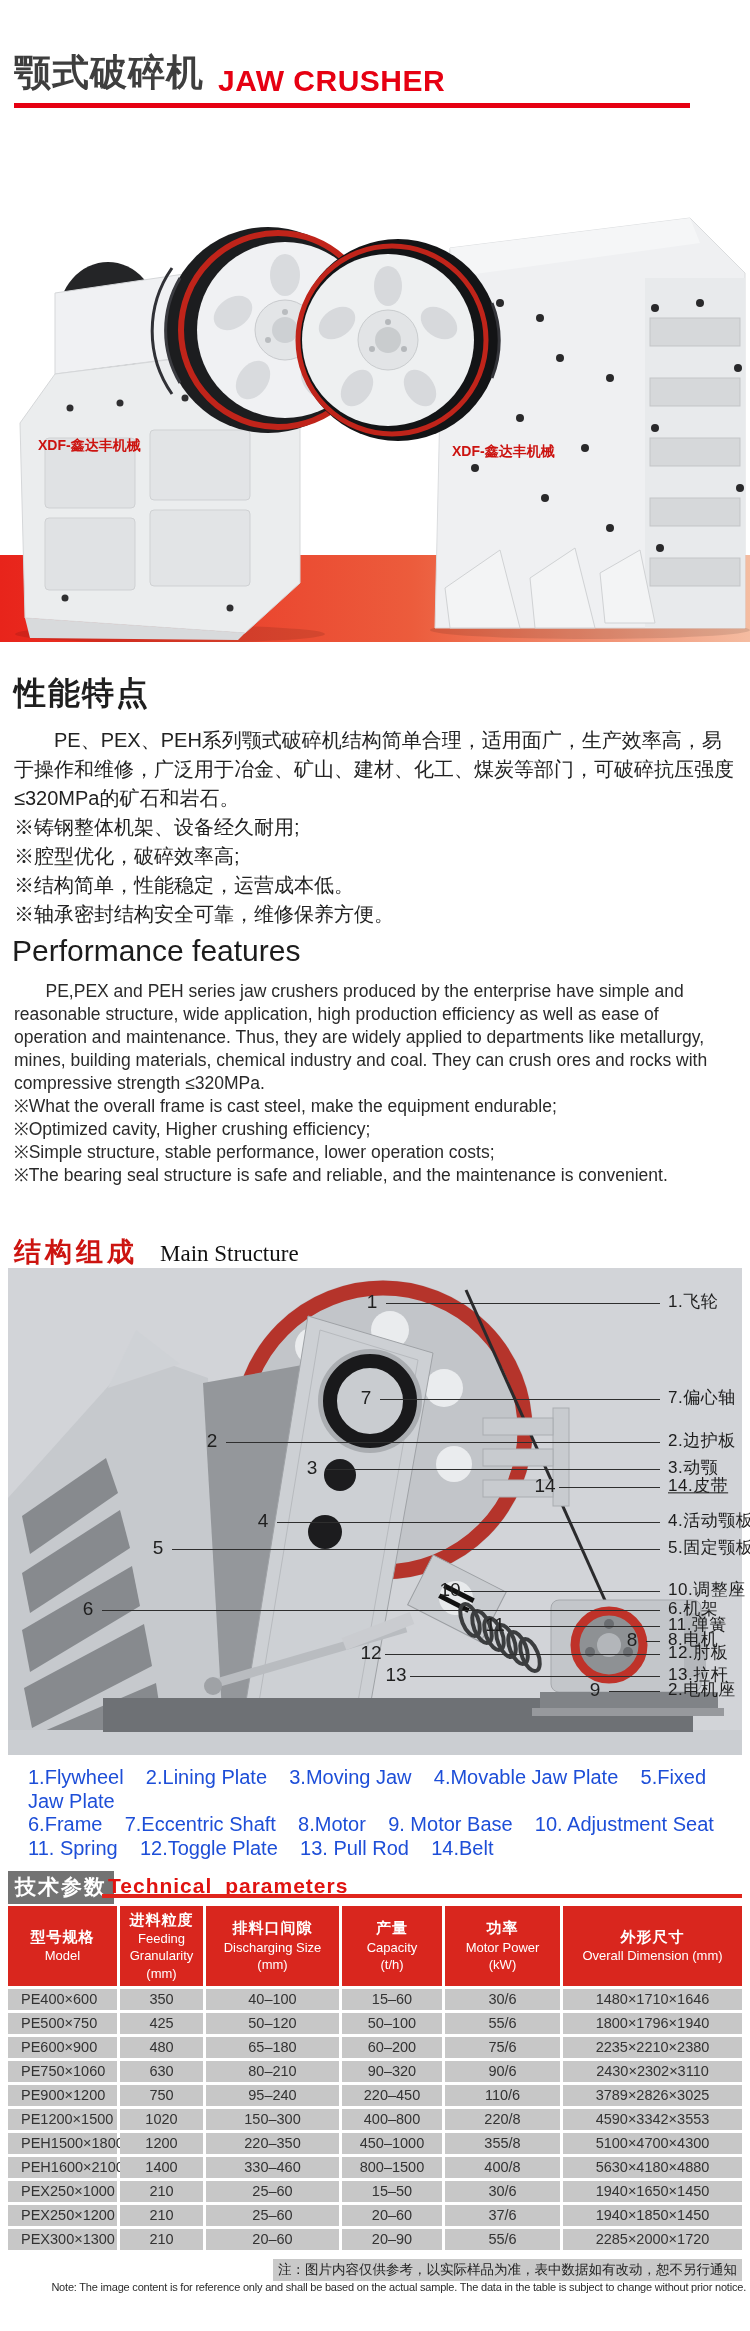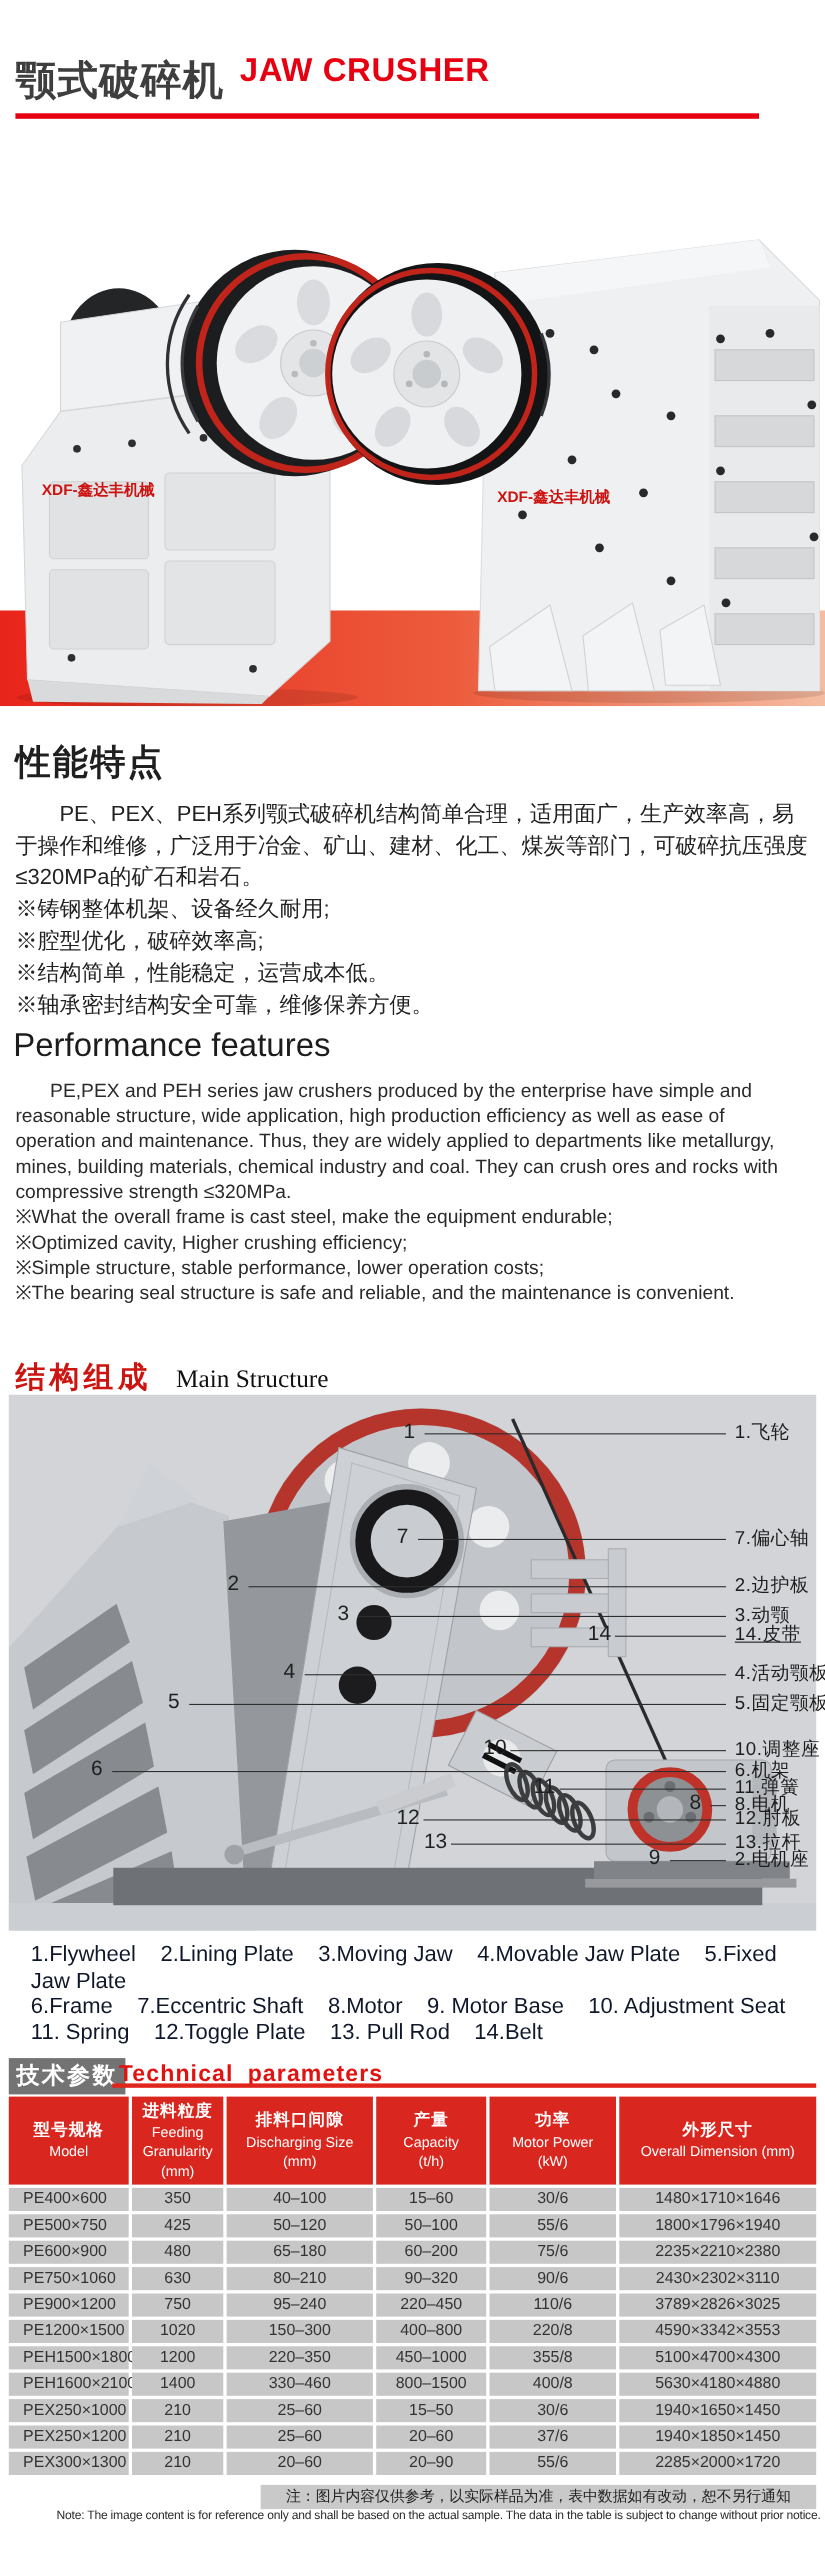--- a/index.html
+++ b/index.html
@@ -1,20 +1,20 @@
 <!DOCTYPE html>
 <html><head>
 <meta charset="utf-8">
 <style>
   html,body{margin:0;padding:0;background:#ffffff;}
   body{font-family:"Liberation Sans", sans-serif;}
   #page{position:relative;width:750px;height:2331px;background:#fff;overflow:hidden;}
 
   
-  .hdr{position:absolute;left:14px;top:48px;display:flex;align-items:flex-start;white-space:nowrap;}
+  .hdr{position:absolute;left:14px;top:48px;display:flex;align-items:flex-end;white-space:nowrap;}
   .hdr .zh{font-size:37px;font-weight:bold;color:#3e3e3e;letter-spacing:1px;}
   .hdr .en{font-size:30px;font-weight:bold;color:#e60012;margin-left:14px;letter-spacing:0.5px;}
   .hdr-line{position:absolute;left:14px;top:103px;width:676px;height:5px;background:#e60012;}
 
   
   .hero{position:absolute;left:0;top:118px;width:672px;height:524px;}
 
   
   .sec-h-zh{position:absolute;left:14px;top:672px;font-size:32px;font-weight:bold;color:#1f1f1f;letter-spacing:2px;}
   .zh-block{position:absolute;left:14px;top:726px;width:722px;font-size:20px;line-height:29px;color:#222;}
@@ -27,36 +27,36 @@
   .struct-h{position:absolute;left:14px;top:1234px;white-space:nowrap;}
   .struct-h .zh{font-size:27px;font-weight:bold;color:#cc1410;letter-spacing:4px;}
   .struct-h .en{font-size:23px;color:#111;font-family:"Liberation Serif", serif;margin-left:22px;}
   .diagram{position:absolute;left:8px;top:1268px;width:734px;height:487px;background:#d2d4d8;}
   .diagram svg{position:absolute;left:0;top:0;}
   .callouts{position:absolute;left:0;top:0;width:734px;height:487px;}
   .callout-line{position:absolute;height:1.5px;background:#2e2e2e;}
   .callout-num{position:absolute;font-size:19px;color:#1f1f1f;transform:translate(-50%,-55%);}
   .callout-label{position:absolute;left:660px;font-size:17px;color:#1d1d1d;transform:translateY(-55%);white-space:nowrap;letter-spacing:0.5px;}
 
-  .parts{position:absolute;left:28px;top:1766px;width:700px;font-size:20px;line-height:23.5px;color:#0f172a;white-space:pre-wrap;}
+  .parts{position:absolute;left:28px;top:1766px;width:700px;font-size:20px;line-height:23.5px;color:#1d4ed8;white-space:pre-wrap;}
 
   
   .tech-h-zh{position:absolute;left:8px;top:1871px;background:#737373;color:#fff;font-size:21px;font-weight:bold;padding:2px 7px 3px 7px;letter-spacing:2px;}
   .tech-h-en{position:absolute;left:108px;top:1874px;color:#e01310;font-size:21px;font-weight:bold;letter-spacing:1px;word-spacing:6px;}
   .tech-line{position:absolute;left:102px;top:1894px;width:640px;height:4px;background:#e0251c;}
 
   .spec{position:absolute;left:8px;top:1906px;width:734px;display:grid;grid-template-columns:109px 83px 133px 100px 115px auto;grid-auto-rows:auto;column-gap:3px;row-gap:2.5px;background:#fff;}
   .spec .hc{background:#d9261e;color:#fff;height:80px;display:flex;flex-direction:column;align-items:center;justify-content:center;text-align:center;line-height:1.35;}
   .spec .hc .z{font-size:15px;font-weight:bold;letter-spacing:1px;}
   .spec .hc .e{font-size:13px;}
   .spec .dc{background:#c7c7c7;color:#333;height:21.5px;display:flex;align-items:center;justify-content:center;font-size:14.5px;}
   .spec .dc.model{justify-content:flex-start;padding-left:13px;}
 
   
-  .note-zh{position:absolute;right:8px;top:2259px;background:#c9c9c9;color:#222;font-size:13.5px;padding:2px 23px;white-space:nowrap;}
+  .note-zh{position:absolute;right:8px;top:2259px;background:#c9c9c9;color:#222;font-size:13.5px;padding:2px 5px;white-space:nowrap;}
   .note-en{position:absolute;right:4px;top:2281px;color:#2b2b2b;font-size:11px;letter-spacing:-0.2px;white-space:nowrap;}
 </style>
 </head>
 <body>
 
 <div id="page">
 
   <div class="hdr">
     <span class="zh">颚式破碎机</span>
     <span class="en">JAW CRUSHER</span>

